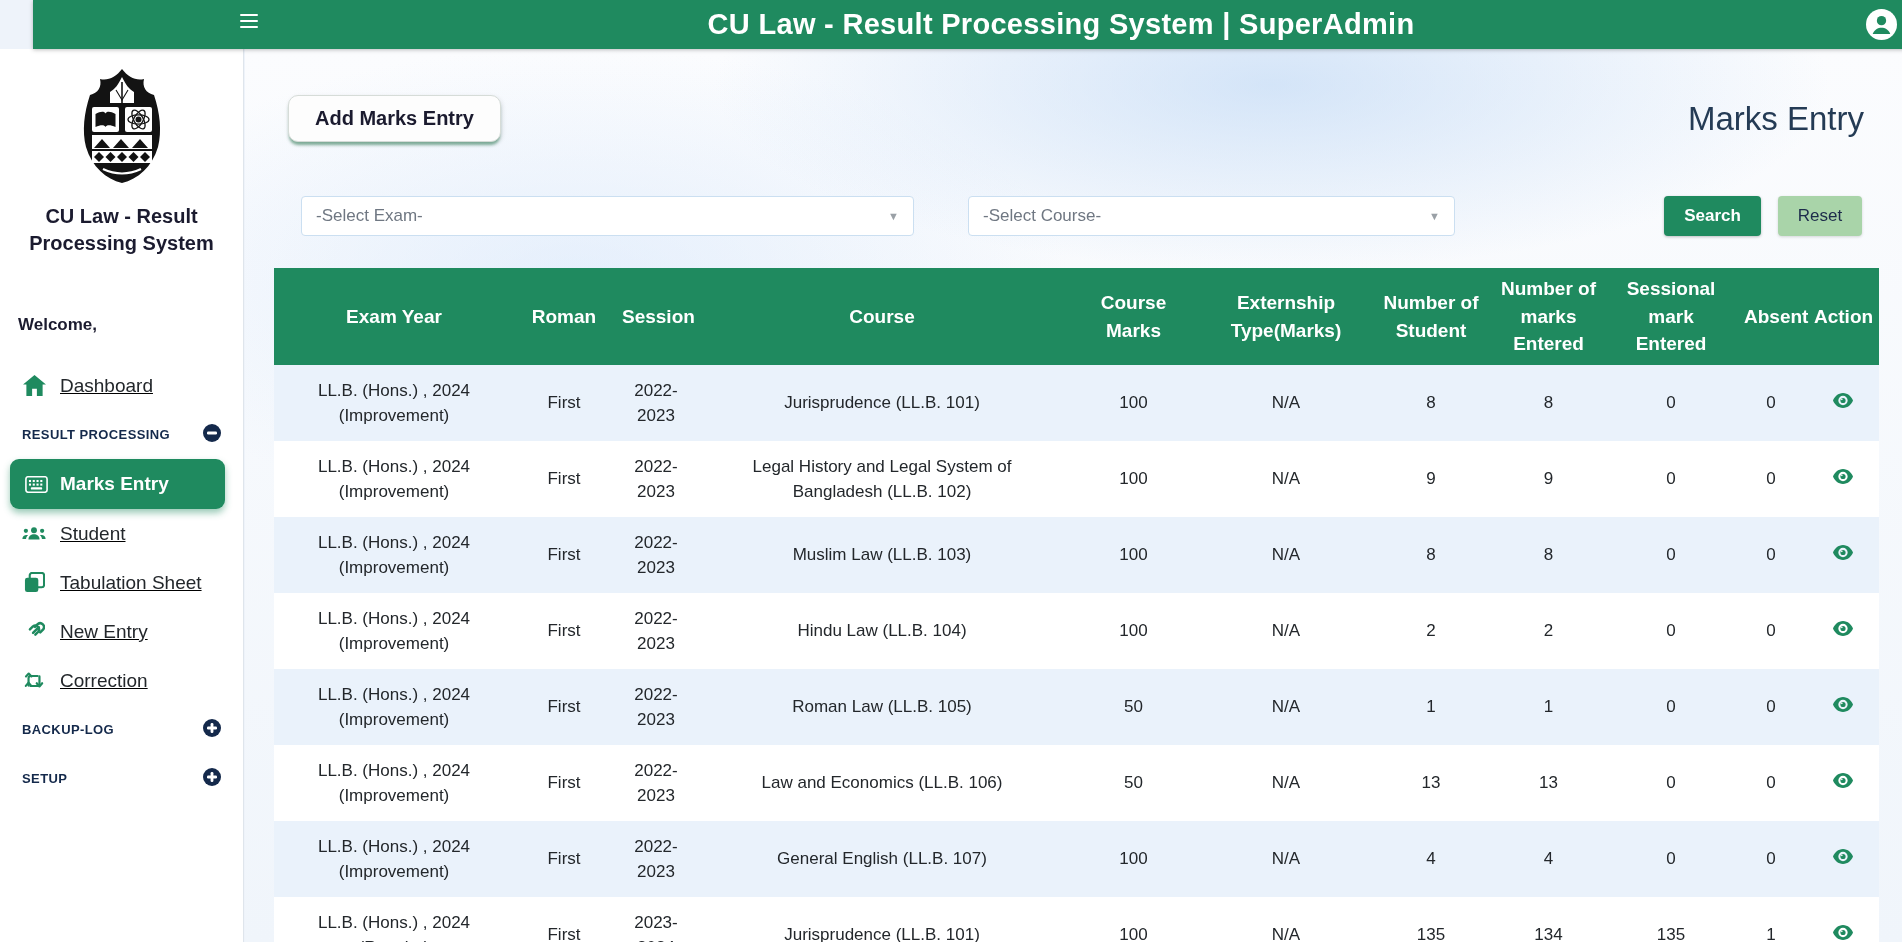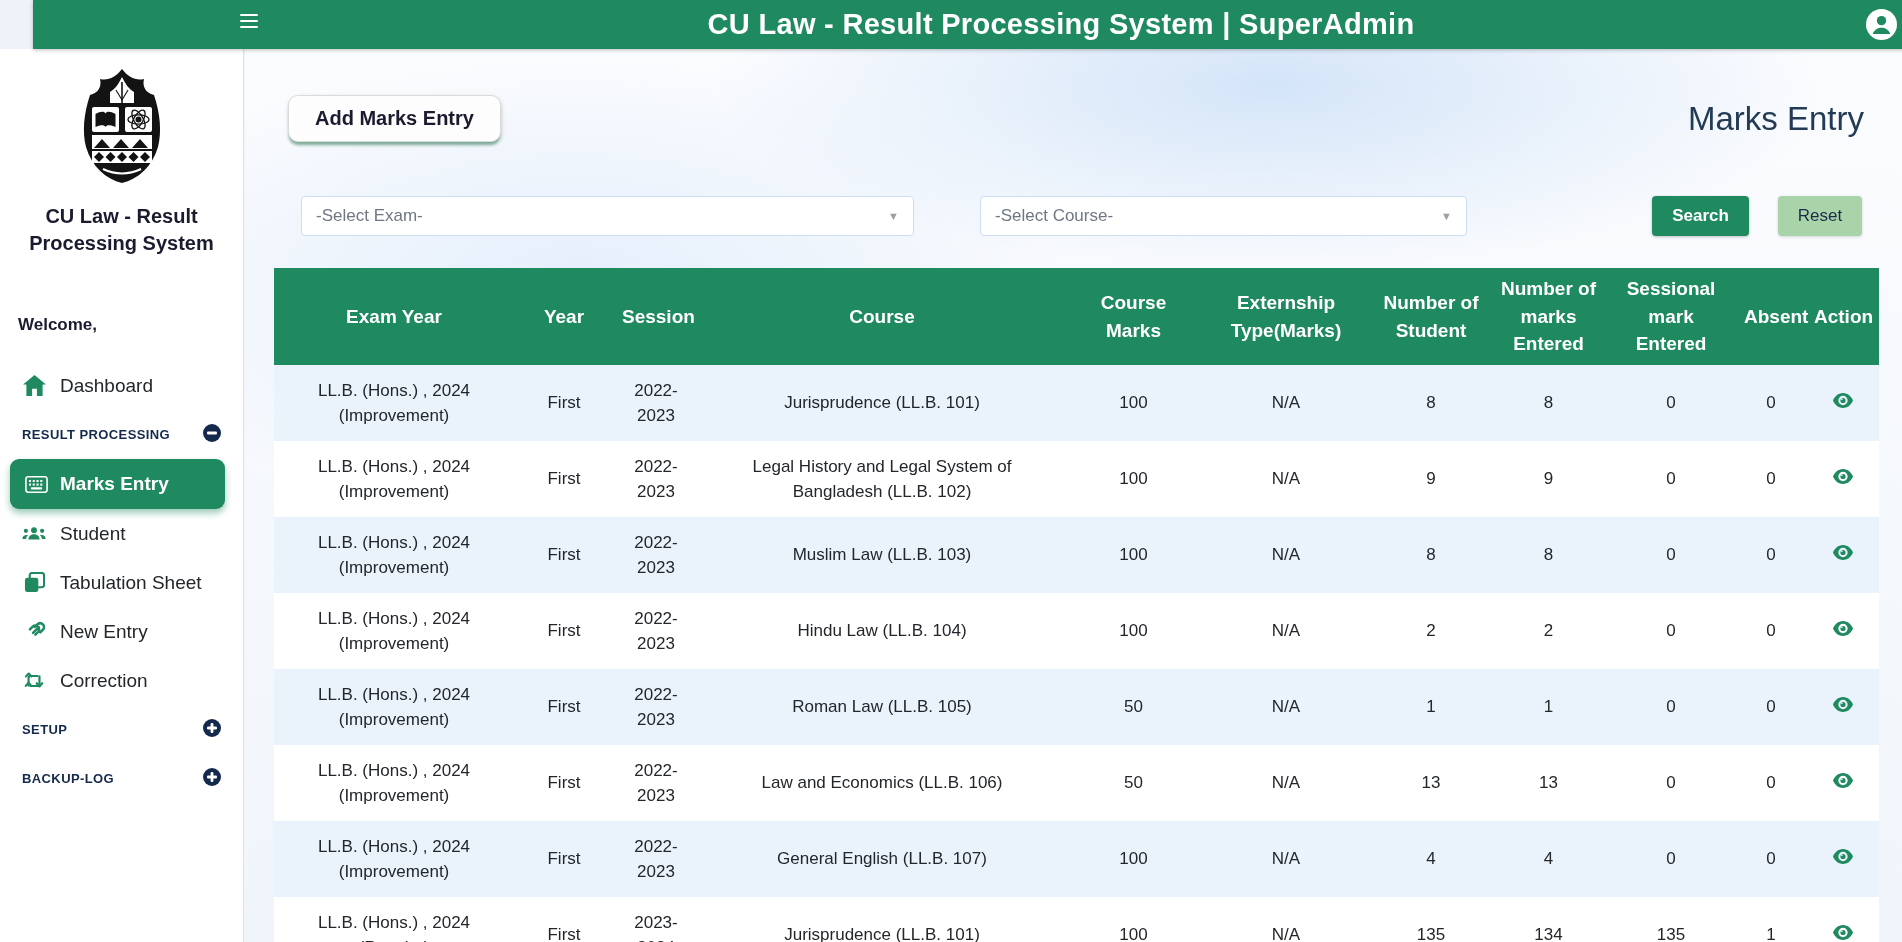--- a/index.html
+++ b/index.html
@@ -25,21 +25,21 @@
   
   .sidebar{
     position:absolute; top:49px; left:0; width:244px; height:893px;
     background:#fff; border-right:1px solid #dfe5ec; z-index:10;
   }
   .logo-wrap{ text-align:center; padding-top:20px; }
   .brand{ margin:12px auto 0; width:210px; text-align:center; font-size:20px; font-weight:700;
     color:#1b1b2f; line-height:1.35; }
   .welcome{ margin-top:58px; padding-left:18px; font-size:17px; font-weight:700; color:#1b1b2f; }
   .nav{ margin-top:26px; }
-  .nav-item{ display:flex; align-items:center; height:49px; padding-left:22px; cursor:pointer; }
+  .nav-item{ display:flex; align-items:center; height:49px; padding-left:22px; cursor:pointer;text-decoration:underline; }
   .nav-item .ico{ width:24px; display:flex; justify-content:center; }
   .nav-item .lbl{ margin-left:14px; font-size:19px; color:#23272b; font-weight:400; }
   .nav-section{ display:flex; align-items:center; justify-content:space-between;
     height:49px; padding:0 22px; cursor:pointer; }
   .nav-section .lbl{ font-size:13px; font-weight:700; color:#14294b; letter-spacing:.4px; }
   .nav-active{
     display:flex; align-items:center; height:50px; margin:0 18px 0 10px;
     background:#1f8a5f; border-radius:9px; padding-left:14px; cursor:pointer;
     box-shadow:0 4px 7px rgba(31,138,95,.45);
   }
@@ -56,21 +56,21 @@
     padding:0 24px 0 29px;
   }
   .toolbar{ margin-top:46px; display:flex; align-items:center; justify-content:space-between; padding:0 14px;gap:16px; }
   .add-btn{
     height:47px; padding:0 26px; background:#fdfdfd; border:1px solid #d6dcd8; border-radius:10px;
     font-family:"Liberation Sans",sans-serif; font-size:20px; font-weight:700; color:#1b1b2f; cursor:pointer;
     box-shadow:0 4px 3px -1px rgba(46,125,85,.55), 1px 2px 5px rgba(0,0,0,.12);
   }
   .page-title{ font-size:33px; font-weight:500; color:#243b55; }
 
-  .filters{ margin-top:54px; display:flex; align-items:center; padding:0 16px 0 27px;gap:12px; }
+  .filters{ margin-top:54px; display:flex; align-items:center; padding:0 16px 0 27px; }
   .select{
     height:40px; background:#fff; border:1px solid #cbdff1; border-radius:4px;
     display:flex; align-items:center; justify-content:space-between; padding:0 14px;
     font-size:17px; color:#6f7782; cursor:pointer;
   }
   .select .caret{ color:#9aa0a6; font-size:11px; }
   .select-exam{ width:613px; }
   .select-course{ width:487px; margin-left:54px; }
   .search-btn{
     margin-left:auto; width:97px; height:40px; background:#1f8a5f; color:#fff; border:none;
@@ -234,32 +234,32 @@
             <path d="M3 13 L6 16.5 L9 13" fill="none" transform="rotate(180 6 14.7)"></path>
             <path d="M18 6 L18 14 a2.5 2.5 0 0 1 -2.5 2.5 L8 16.5"></path>
             <path d="M15 13.5 L18 17 L21 13.5"></path>
             <path d="M3.2 6 L6.2 2.8 L9.2 6"></path>
           </svg>
         </span>
         <span class="lbl">Correction</span>
       </div>
 
       <div class="nav-section">
-        <span class="lbl">SETUP</span>
+        <span class="lbl">BACKUP-LOG</span>
         <span>
           <svg width="18" height="18" viewBox="0 0 18 18">
               <circle cx="9" cy="9" r="9" fill="#14294b"></circle>
               <rect x="4" y="7.6" width="10" height="2.8" rx="1.2" fill="#fff"></rect>
               <rect x="7.6" y="4" width="2.8" height="10" rx="1.2" fill="#fff"></rect>
             </svg>
         </span>
       </div>
 
       <div class="nav-section">
-        <span class="lbl">BACKUP-LOG</span>
+        <span class="lbl">SETUP</span>
         <span>
           <svg width="18" height="18" viewBox="0 0 18 18">
               <circle cx="9" cy="9" r="9" fill="#14294b"></circle>
               <rect x="4" y="7.6" width="10" height="2.8" rx="1.2" fill="#fff"></rect>
               <rect x="7.6" y="4" width="2.8" height="10" rx="1.2" fill="#fff"></rect>
             </svg>
         </span>
       </div>
     </nav>
   </aside>
@@ -295,21 +295,21 @@
             <col style="width: 170px;">
             <col style="width: 120px;">
             <col style="width: 115px;">
             <col style="width: 130px;">
             <col style="width: 70px;">
             <col style="width: 73px;">
           </colgroup>
         <thead>
           <tr>
               <th>Exam Year</th>
-              <th>Year</th>
+              <th>Roman</th>
               <th>Session</th>
               <th>Course</th>
               <th>Course Marks</th>
               <th>Externship Type(Marks)</th>
               <th>Number of Student</th>
               <th>Number of marks Entered</th>
               <th>Sessional mark Entered</th>
               <th>Absent</th>
               <th>Action</th>
             </tr>

